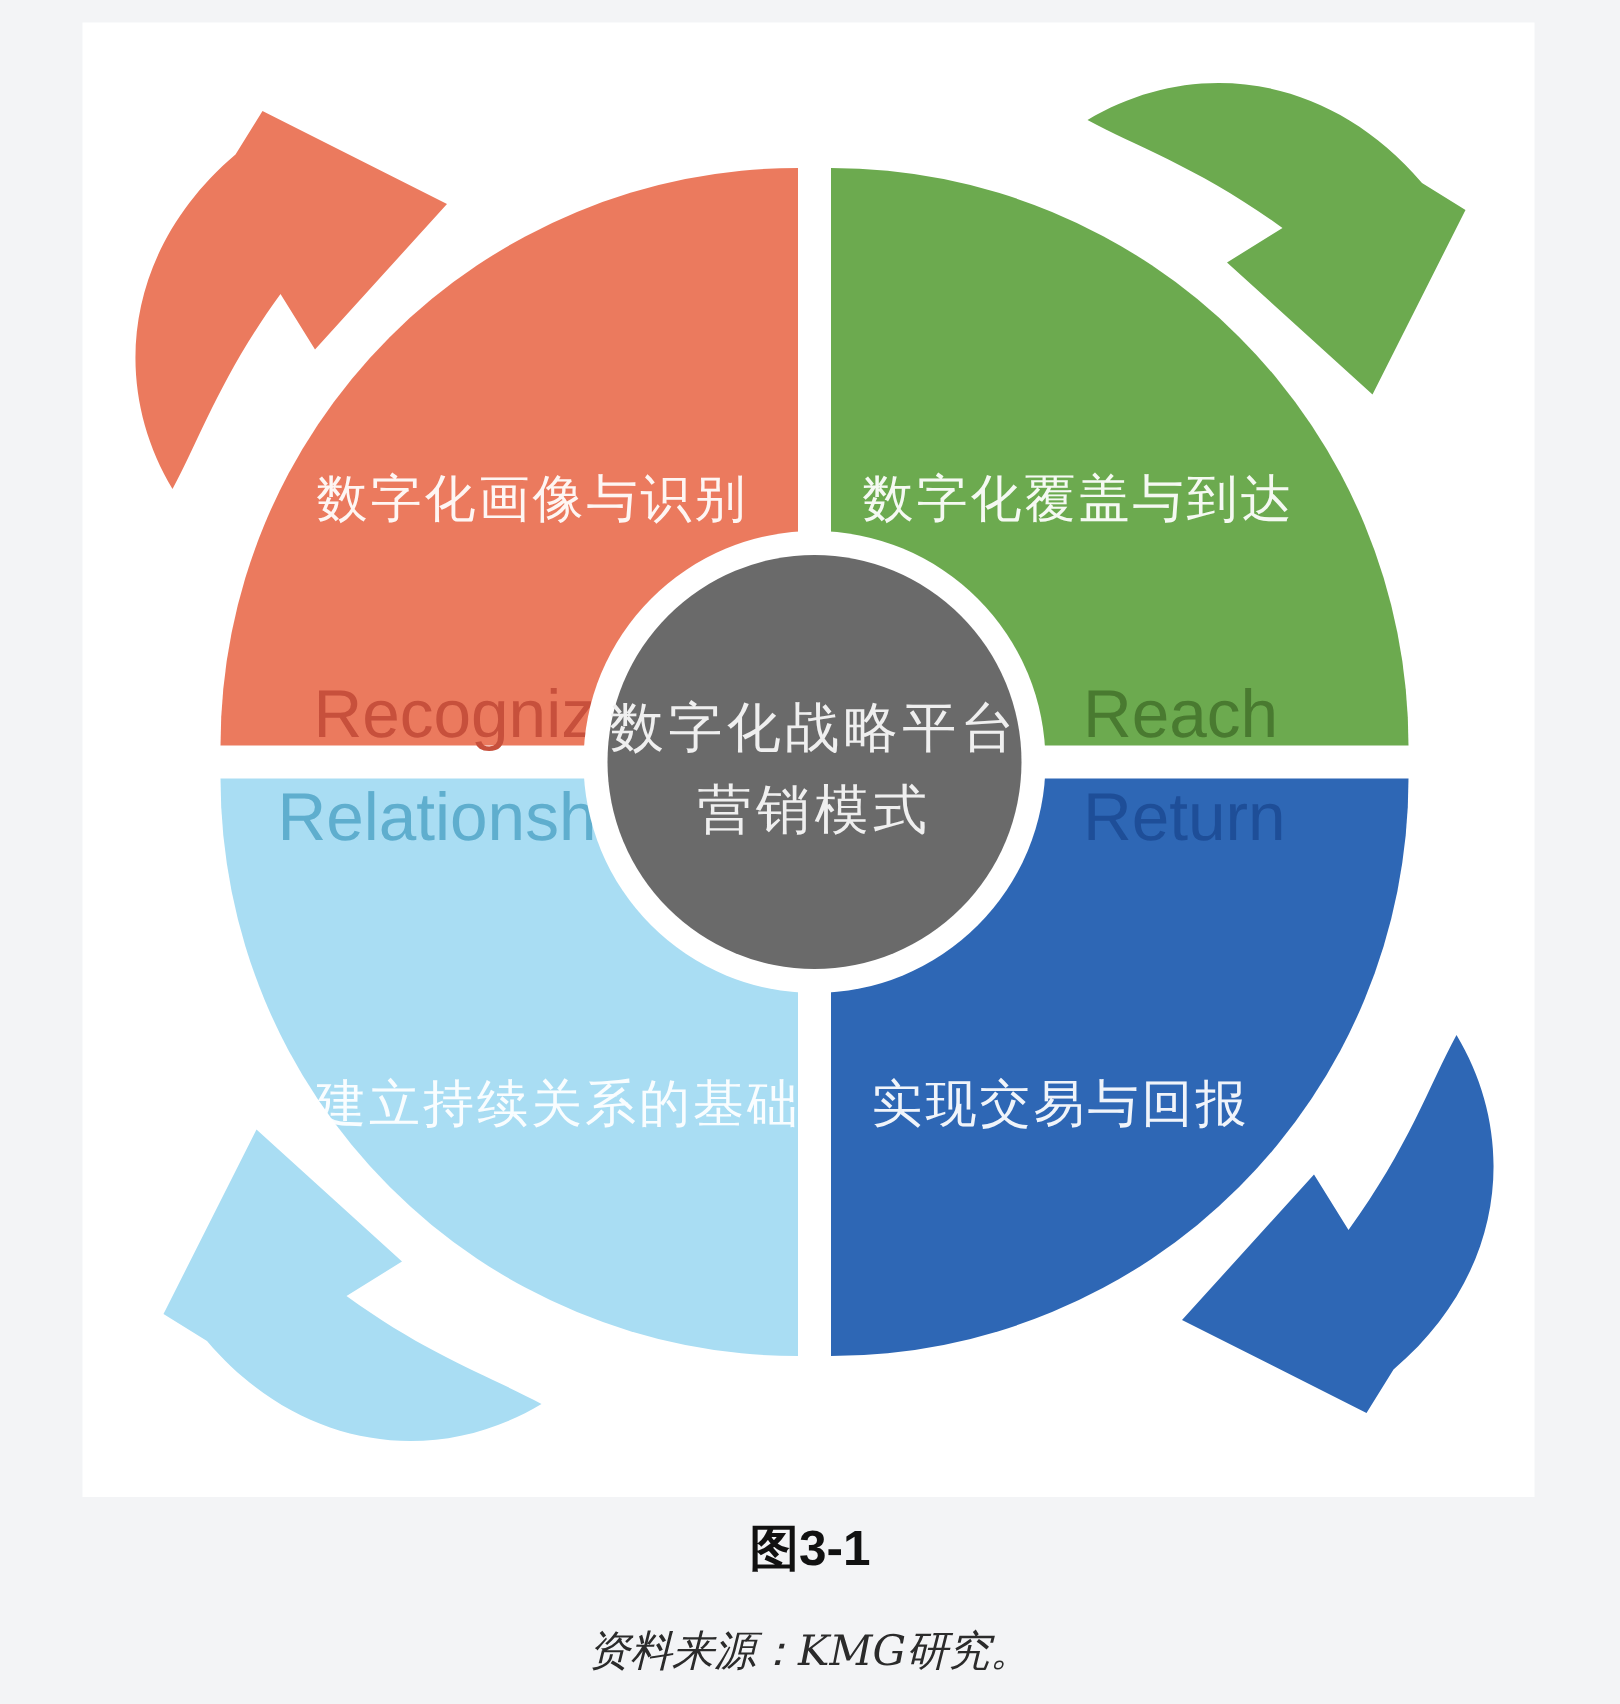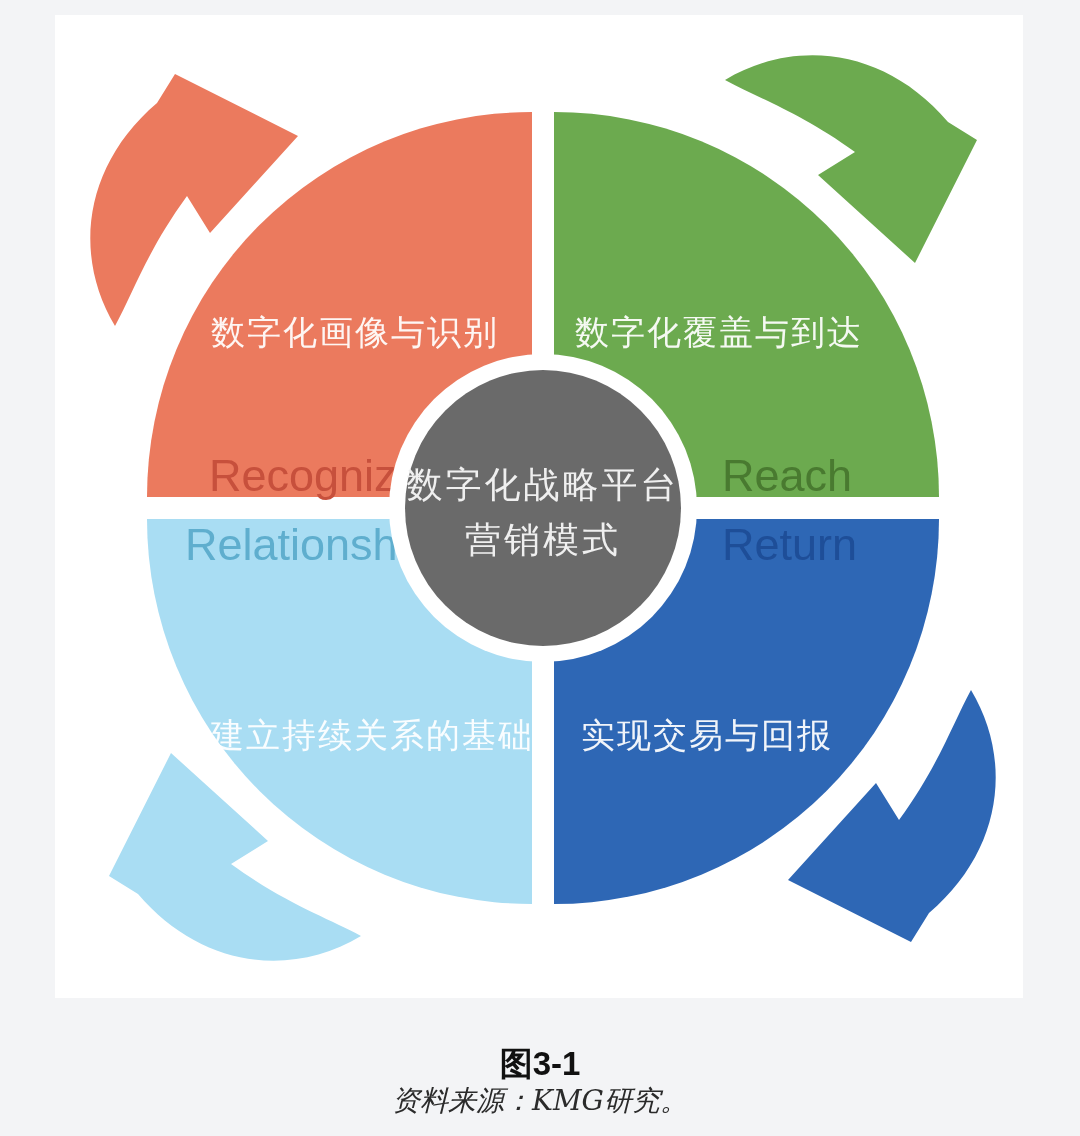--- a/index.html
+++ b/index.html
@@ -10,21 +10,21 @@
     overflow:hidden;
     font-family:"Liberation Sans", sans-serif;
   }
   svg.diagram{position:absolute;left:0;top:0;width:1080px;height:1136px;display:block;}
   .cn-label{font-family:"Liberation Sans",sans-serif;font-size:34px;letter-spacing:2px;fill:#ffffff;fill-opacity:.93;}
   .cn-center{font-family:"Liberation Sans",sans-serif;font-size:36px;letter-spacing:3px;fill:#EFEFEF;}
   .en-label{font-family:"Liberation Sans",sans-serif;font-size:45px;letter-spacing:0px;font-weight:400;}
   .caption{
     position:absolute;left:0;top:1012px;width:1080px;
     display:flex;justify-content:center;align-items:baseline;gap:32px;
-    font-size:33px;font-weight:bold;color:#111111;line-height:40px;margin-top:32px;
+    font-size:33px;font-weight:bold;color:#111111;line-height:40px;
   }
   .source{
     position:absolute;left:0;top:1085px;width:1080px;
     text-align:center;
     font-family:"DejaVu Serif","Liberation Serif",serif;
     font-style:italic;
     font-size:28px;color:#2b2b2b;line-height:32px;
   }
 </style>
 </head>

